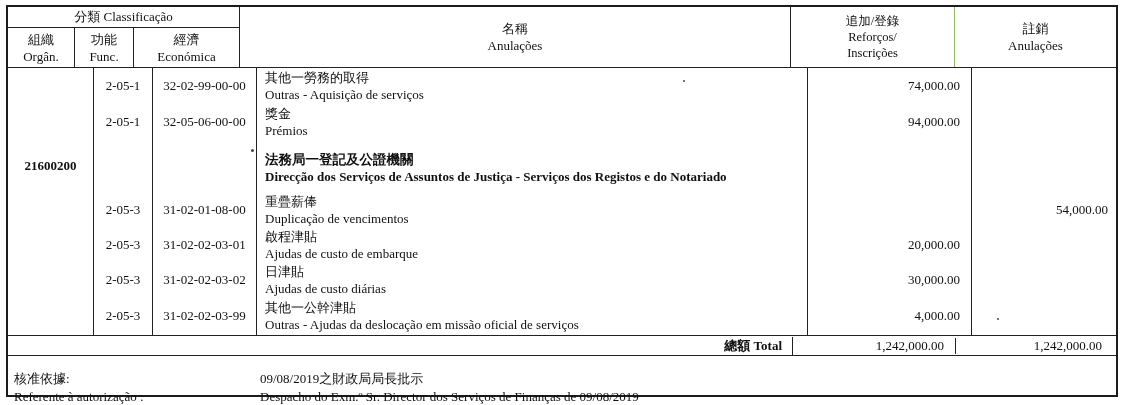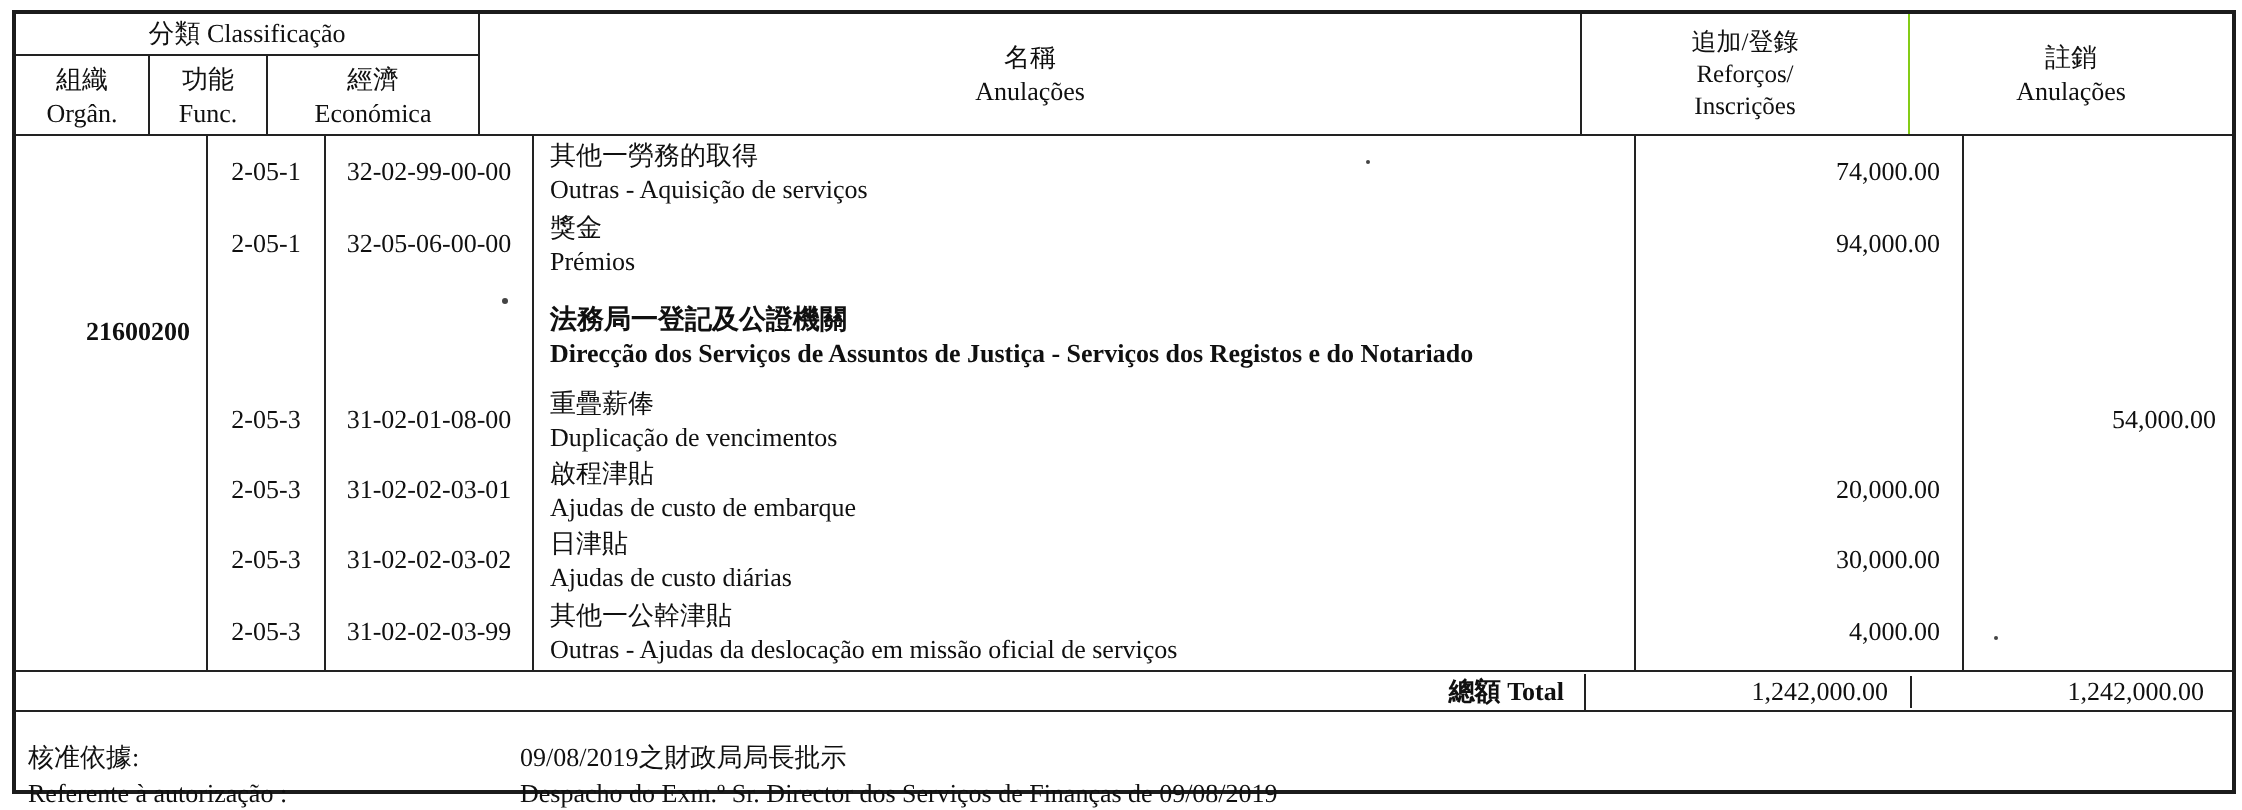--- a/index.html
+++ b/index.html
@@ -35,22 +35,22 @@
   }
   .hc-org { width: 67px; border-right: 1px solid #222; }
   .hc-func { width: 59px; border-right: 1px solid #222; }
   .hc-econ { flex: 1; }
   .hc-desig { width: 551px; border-right: 1px solid #222; }
   .hc-ref { width: 164px; border-right: 1px solid #84cc16; font-size: 12.5px; line-height: 16px; align-items: center; }
   .hc-anu { flex: 1; }
 
   
   .tbody { }
-  .trow { display: flex; margin-left: 27px; }
-  .c-org  { width: 69px;  border-right: 1px solid #222; display: flex; align-items: center; justify-content: center; font-size: 13px; font-weight: bold; }
+  .trow { display: flex; }
+  .c-org  { width: 86px;  border-right: 1px solid #222; display: flex; align-items: center; justify-content: center; font-size: 13px; font-weight: bold; }
   .c-func { width: 59px;  border-right: 1px solid #222; display: flex; align-items: center; justify-content: center; font-size: 13px; }
   .c-econ { width: 104px; border-right: 1px solid #222; display: flex; align-items: center; justify-content: center; font-size: 13px; }
   .c-desig{ width: 551px; border-right: 1px solid #222; display: flex; flex-direction: column; justify-content: center; padding-left: 8px; font-size: 13px; line-height: 17px; }
   .c-ref  { width: 164px; border-right: 1px solid #222; display: flex; align-items: center; justify-content: flex-end; padding-right: 11px; font-size: 13px; }
   .c-anu  { flex: 1; display: flex; align-items: center; justify-content: flex-end; padding-right: 8px; font-size: 13px; }
 
   .r1 { height: 35px; } .r2 { height: 37px; }
   .r3 { height: 52px; } .r3 .c-desig { padding-top: 4px; }
   .r3 .c-desig .zh { font-size: 13.5px; font-weight: bold; }
   .r3 .c-desig .pt { font-weight: bold; }

